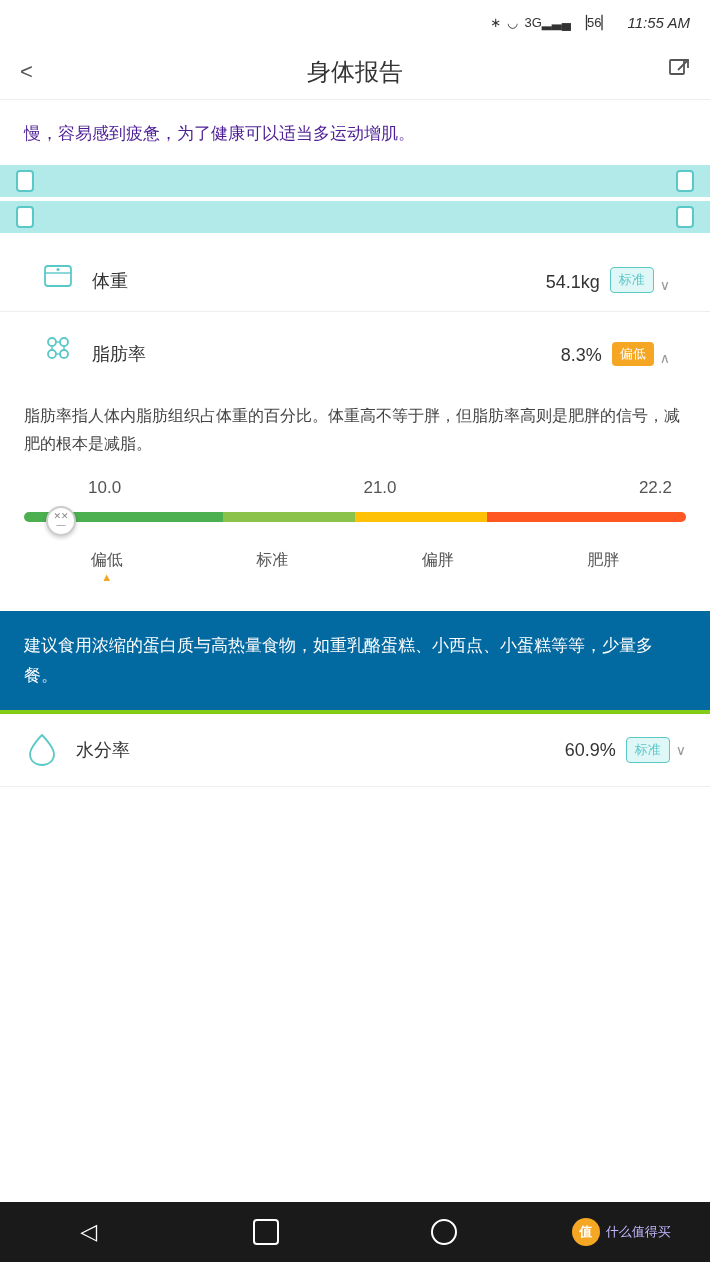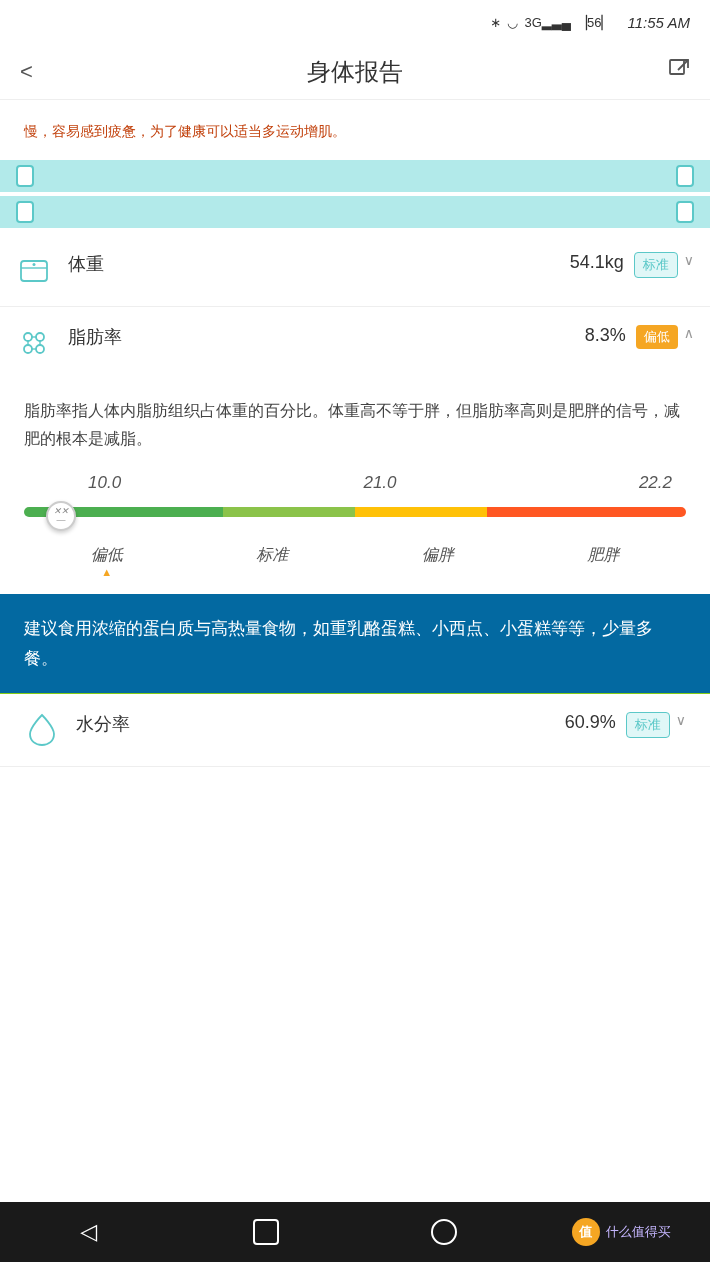--- a/index.html
+++ b/index.html
@@ -71,22 +71,22 @@
     .content {
       width: 100%;
       height: calc(1262px - 44px - 56px - 60px);
       overflow: hidden;
       background: #fff;
     }
 
     
     .top-text {
       padding: 20px 24px 10px;
-      font-size: 14px;
-      color: #c2410c;
+      font-size: 17px;
+      color: #4c1d95;
       line-height: 1.7;
     }
 
     
     .range-bars {
       padding: 0 0 0 0;
       margin: 6px 0;
     }
     .range-bar-row {
       height: 32px;
@@ -101,22 +101,22 @@
       width: 18px;
       height: 22px;
       border: 2px solid #5bc8c8;
       border-radius: 4px;
       background: #fff;
     }
 
     
     .metric-row {
       display: flex;
-      align-items: flex-start;
-      padding: 18px 16px;
+      align-items: flex-end;
+      padding: 18px 40px;
       border-bottom: 1px solid #eee;
     }
     .metric-icon {
       width: 36px;
       height: 36px;
       margin-right: 16px;
       display: flex;
       align-items: center;
       justify-content: center;
       flex-shrink: 0;
@@ -159,22 +159,21 @@
     }
     .fat-description {
       font-size: 16px;
       color: #444;
       line-height: 1.75;
       margin-bottom: 20px;
     }
 
     
     .scale-chart {
-      padding: 0 24px 16px;
-      font-style: italic;
+      padding: 0 24px 28px;
     }
     .scale-bar-container {
       position: relative;
       height: 36px;
       margin-bottom: 10px;
     }
     .scale-bar {
       position: absolute;
       top: 8px;
       left: 0;
@@ -215,23 +214,23 @@
       margin: 0;
       padding: 20px 24px;
       font-size: 17px;
       color: #fff;
       line-height: 1.75;
     }
 
     
     .metric-row-water {
       display: flex;
-      align-items: flex-start;
+      align-items: center;
       padding: 18px 24px;
-      border-top: 1px solid #84cc16;
+      border-top: 4px solid #84cc16;
     }
 
     
     .bottom-nav {
       position: absolute;
       bottom: 0;
       left: 0;
       width: 100%;
       height: 60px;
       background: #1a1a1a;

